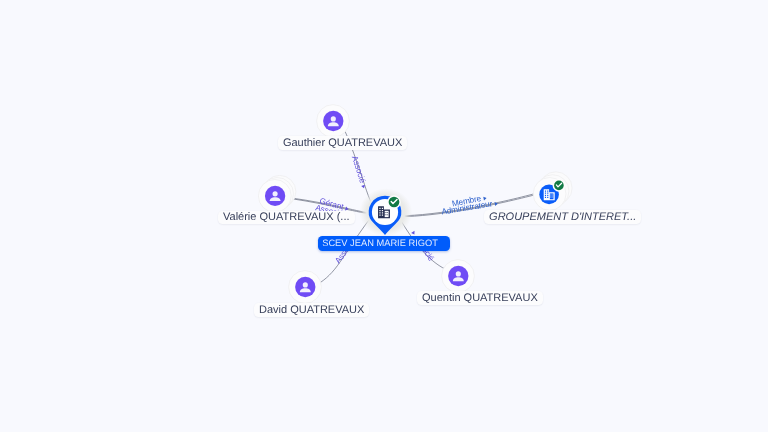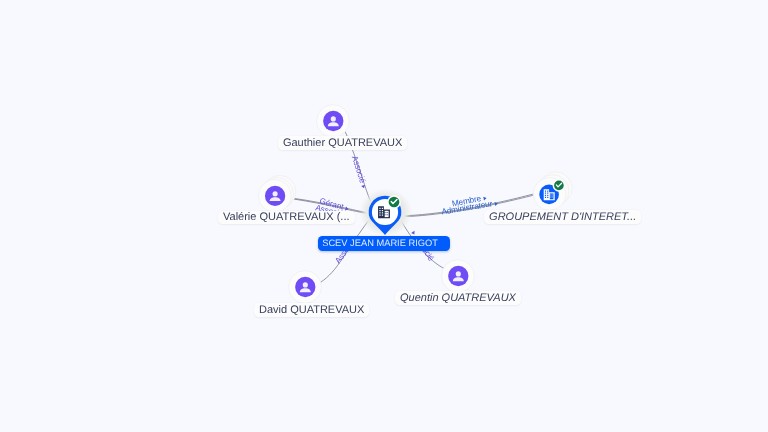--- a/index.html
+++ b/index.html
@@ -151,15 +151,15 @@
       </g>
       <g transform="translate(441.9,214.6) rotate(-9.4)">
         <text x="0" y="0" fill="#2f62cc" font-size="8.3px" letter-spacing="-0.15px" font-family="&quot;Liberation Sans&quot;, sans-serif">Administrateur</text>
         <path fill="#2f62cc" d="M 0 -3.9 L 3.0 -1.9 L 0 0.1 Z" class="earrow-6" transform="translate(53.990625,0)"></path>
       </g>
     </svg>
     <div class="chip sel" style="left: 318.2px; top: 236.3px;">SCEV JEAN MARIE RIGOT</div>
     <div class="chip" style="left: 277.9px; top: 136.3px;">Gauthier QUATREVAUX</div>
     <div class="chip" style="left: 218px; top: 210.6px;">Valérie QUATREVAUX (...</div>
     <div class="chip" style="left: 254px; top: 303.3px;">David QUATREVAUX</div>
-    <div class="chip" style="left: 395px; top: 291.4px; font-style: italic;">Quentin QUATREVAUX</div>
+    <div class="chip" style="left: 417px; top: 291.4px;">Quentin QUATREVAUX</div>
     <div class="chip" style="left: 484.1px; top: 210.2px; font-style: italic;">GROUPEMENT D'INTERET...</div>
   </div>
 
 </body></html>

